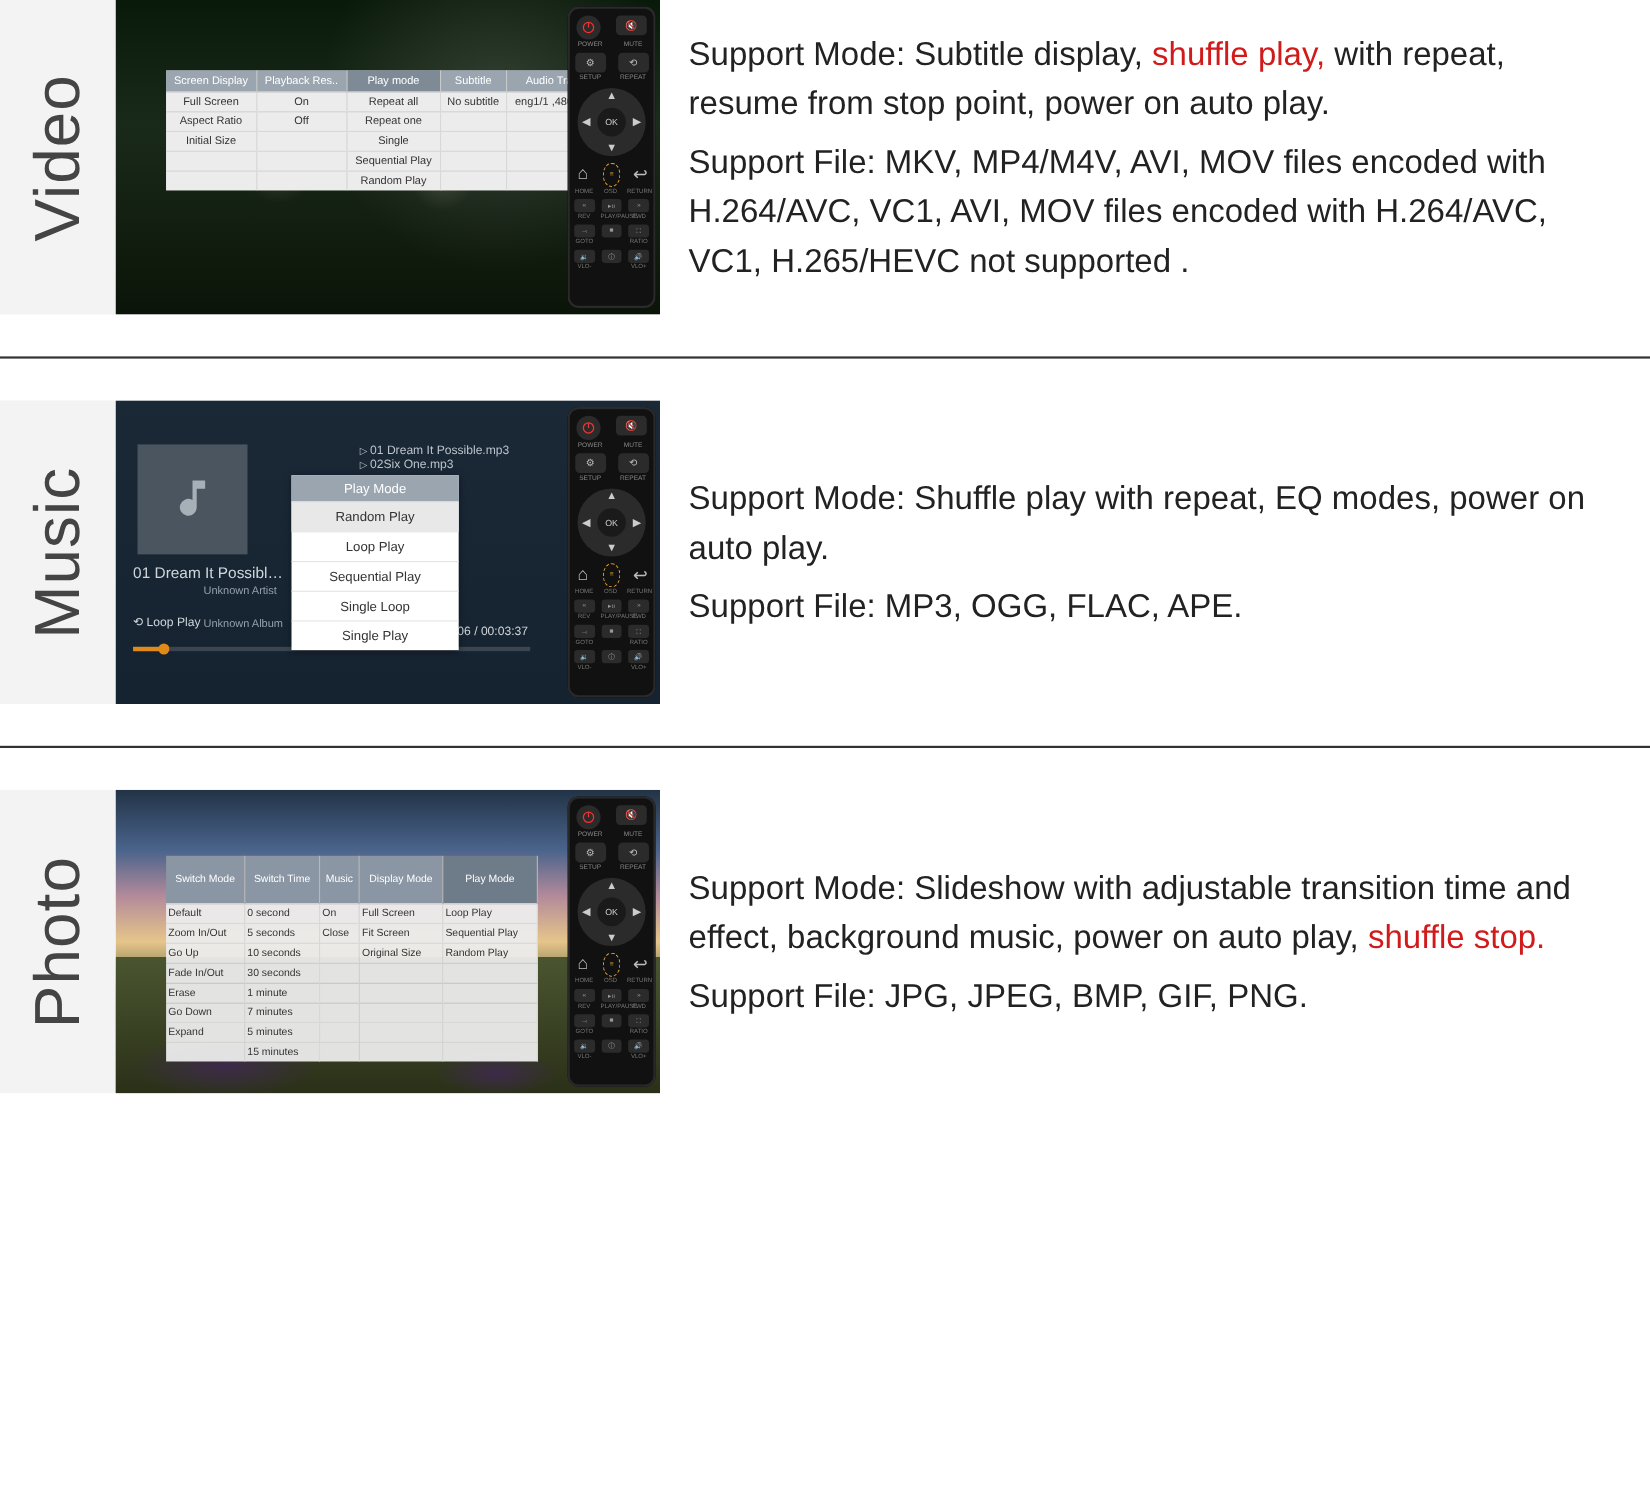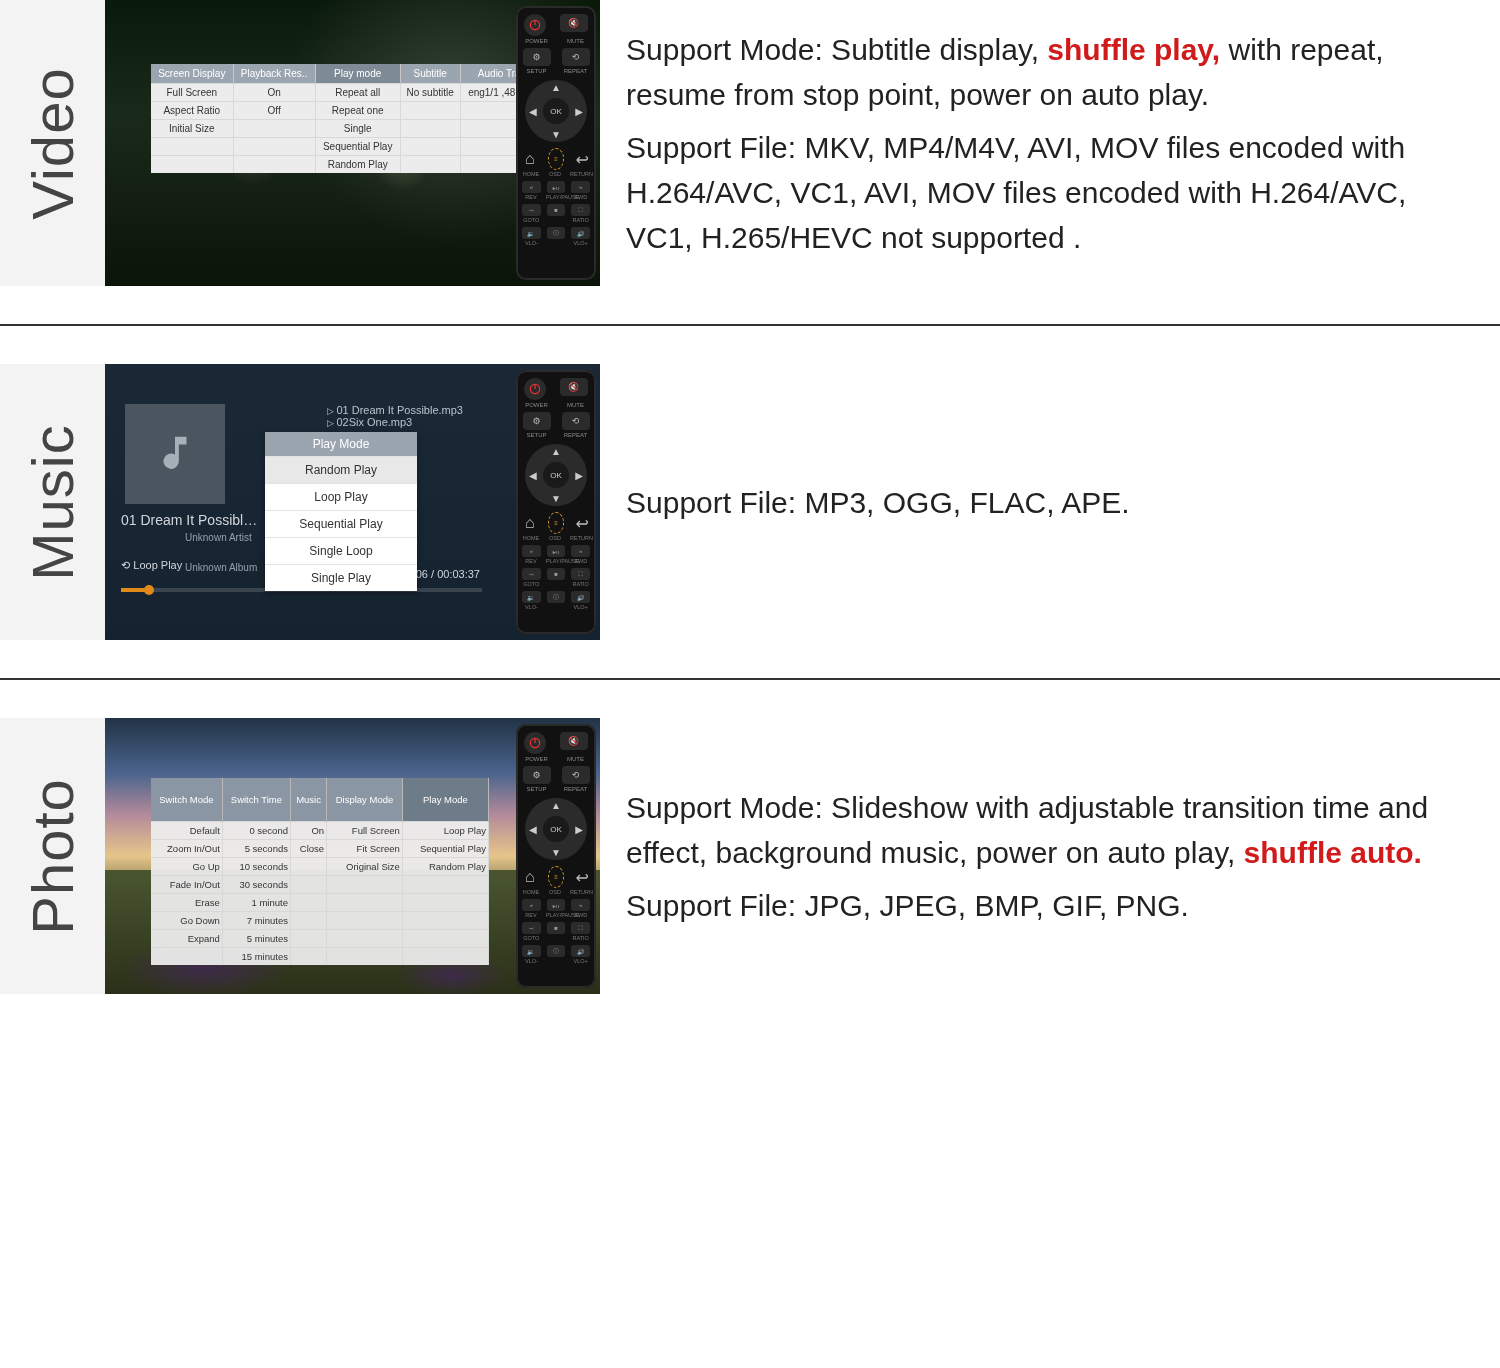--- a/index.html
+++ b/index.html
@@ -6,21 +6,21 @@
   body { font-family: Arial, Helvetica, sans-serif; background:#fff; width:1500px; }
   .section { display:flex; align-items:stretch; }
   .vlabel {
     width:105px; background:#f3f3f3; display:flex; align-items:center; justify-content:center;
     font-size:58px; color:#444; letter-spacing:1px;
   }
   .vlabel span { transform:rotate(-90deg); white-space:nowrap; }
   .screenshot-col { width:495px; position:relative; overflow:hidden; }
   .desc { flex:1; padding:0 26px; display:flex; flex-direction:column; justify-content:center; font-size:30px; line-height:1.5; color:#222; }
   .desc p { margin:4px 0; }
-  .red { color:#d11b1b; font-weight:bold; }
+  .red { color:#d11b1b; font-weight:normal; }
   .sep { border:none; border-top:2px solid #333; margin:38px 0; }
 
   
   .remote {
     position:absolute; top:6px; right:4px; width:80px; height:calc(100% - 12px);
     background:#111; border-radius:10px; padding:8px 6px;
     display:flex; flex-direction:column; align-items:center; gap:4px;
     box-shadow:0 0 0 2px #2a2a2a inset;
   }
   .remote-row { display:flex; gap:10px; width:100%; justify-content:space-around; }
@@ -118,21 +118,21 @@
       radial-gradient(ellipse 120px 40px at 20% 80%, #3d2a4a, transparent 70%),
       radial-gradient(ellipse 80px 30px at 70% 85%, #3d2a4a, transparent 70%),
       linear-gradient(#4a5530,#2a3018);
   }
   .phmenu {
     position:absolute; left:46px; top:60px; width:338px; z-index:2;
     font-size:10px;
   }
   .phmenu table{border-collapse:collapse;width:100%;}
   .phmenu th{background:#8a96a3;color:#fff;font-weight:normal;padding:16px 2px;border-right:1px solid #b8b8b8;font-size:9.5px;}
-  .phmenu td{background:rgba(236,236,236,.95);text-align:right;padding:3px 2px;border-right:1px solid #d8d8d8;border-top:1px solid #d8d8d8;color:#333;font-size:9.5px;}
+  .phmenu td{background:rgba(236,236,236,.95);text-align:left;padding:3px 2px;border-right:1px solid #d8d8d8;border-top:1px solid #d8d8d8;color:#333;font-size:9.5px;}
   .phmenu th:nth-child(5){background:#6e7b88;}
 </style>
 </head>
 <body>
 
 <div class="section">
   <div class="vlabel">
       <span>Video</span>
     </div>
   <div class="screenshot-col">
@@ -369,20 +369,21 @@
       <div class="r-small">🔊</div>
     </div>
     <div class="r-tinylblrow">
           <div class="r-tinylbl">VLO-</div>
           <div class="r-tinylbl"></div>
           <div class="r-tinylbl">VLO+</div>
         </div>
   </div>
   </div>
   <div class="desc">
+    <p>Support Mode: Shuffle play with repeat, EQ modes, power on auto play.</p>
     <p>Support File: MP3, OGG, FLAC, APE.</p>
   </div>
 </div>
 
 <hr class="sep">
 
 <div class="section">
   <div class="vlabel">
       <span>Photo</span>
     </div>
@@ -526,16 +527,16 @@
       <div class="r-small">🔊</div>
     </div>
     <div class="r-tinylblrow">
           <div class="r-tinylbl">VLO-</div>
           <div class="r-tinylbl"></div>
           <div class="r-tinylbl">VLO+</div>
         </div>
   </div>
   </div>
   <div class="desc">
-    <p><span>Support Mode: Slideshow with adjustable transition time and effect, background music, power on auto play, </span><span class="red">shuffle auto.</span></p>
+    <p><span>Support Mode: Slideshow with adjustable transition time and effect, background music, power on auto play, </span><span class="red">shuffle stop.</span></p>
     <p>Support File: JPG, JPEG, BMP, GIF, PNG.</p>
   </div>
 </div>
 
 </body></html>

